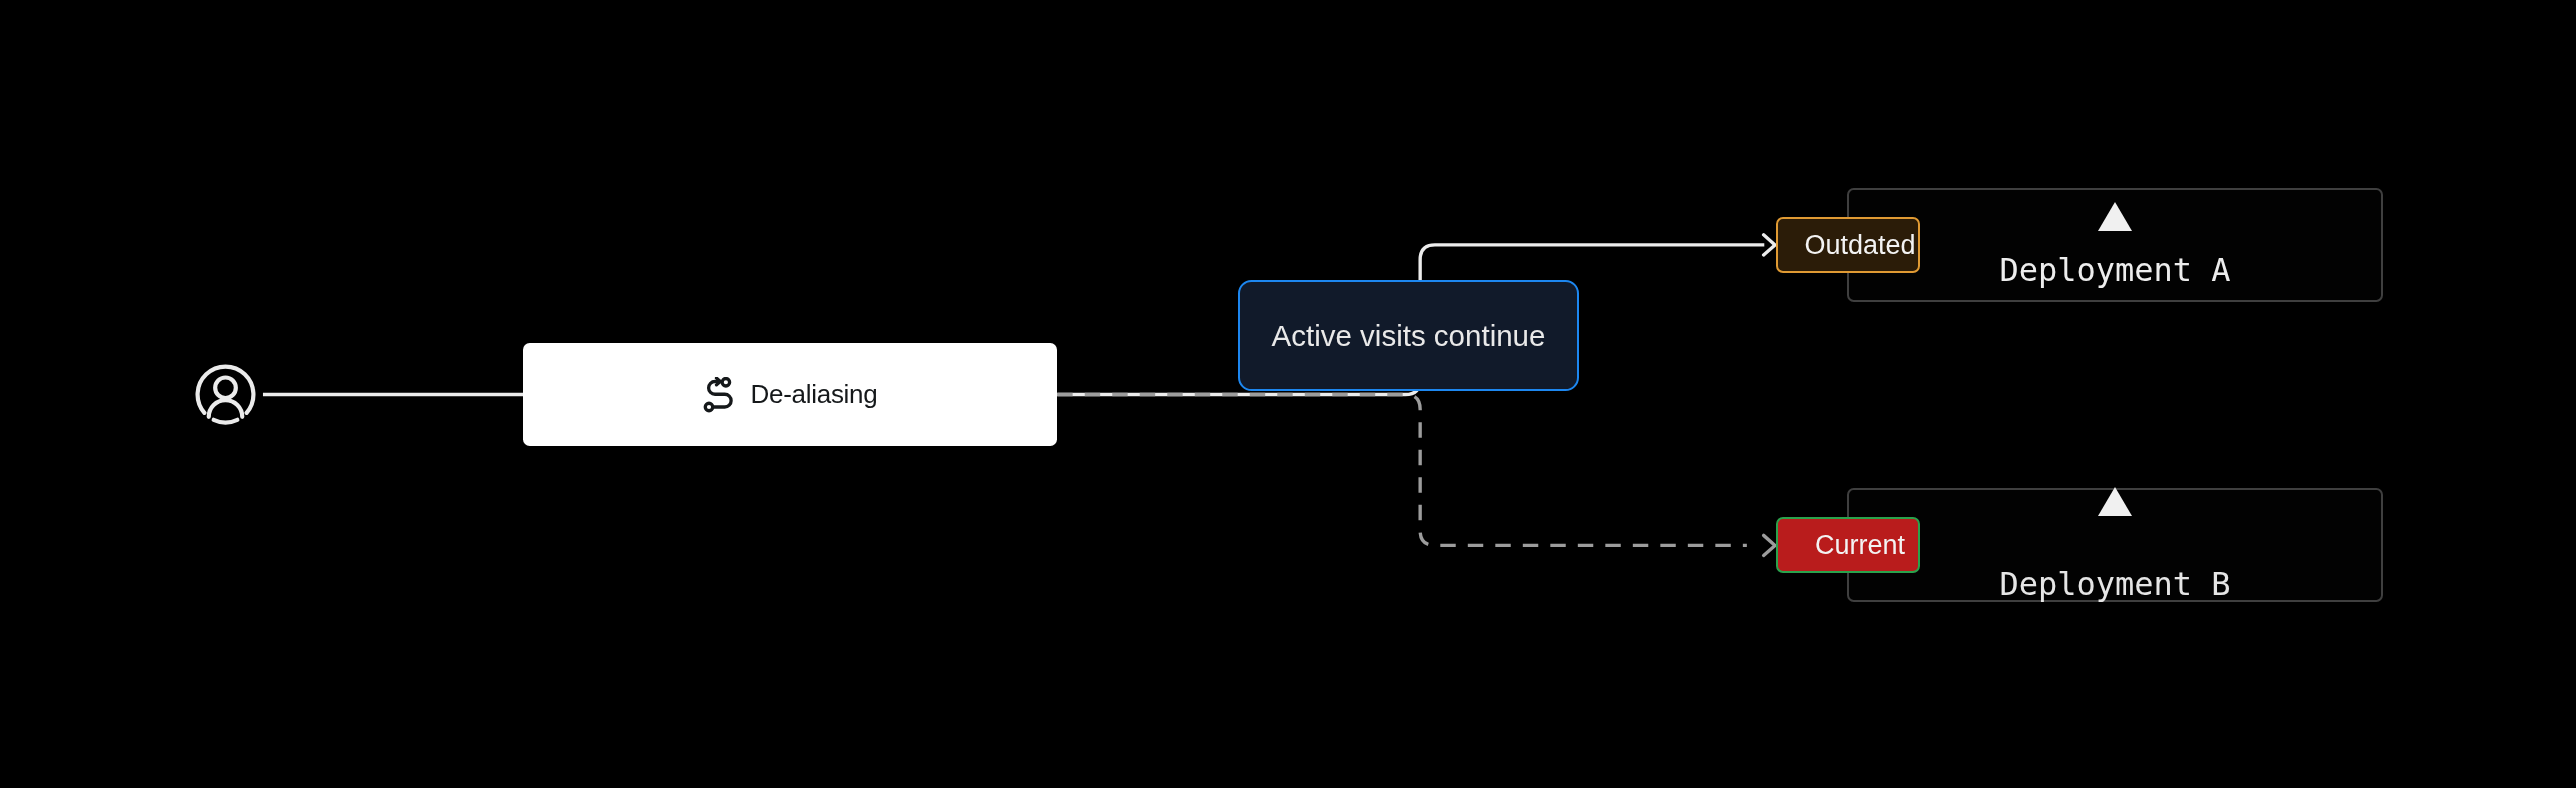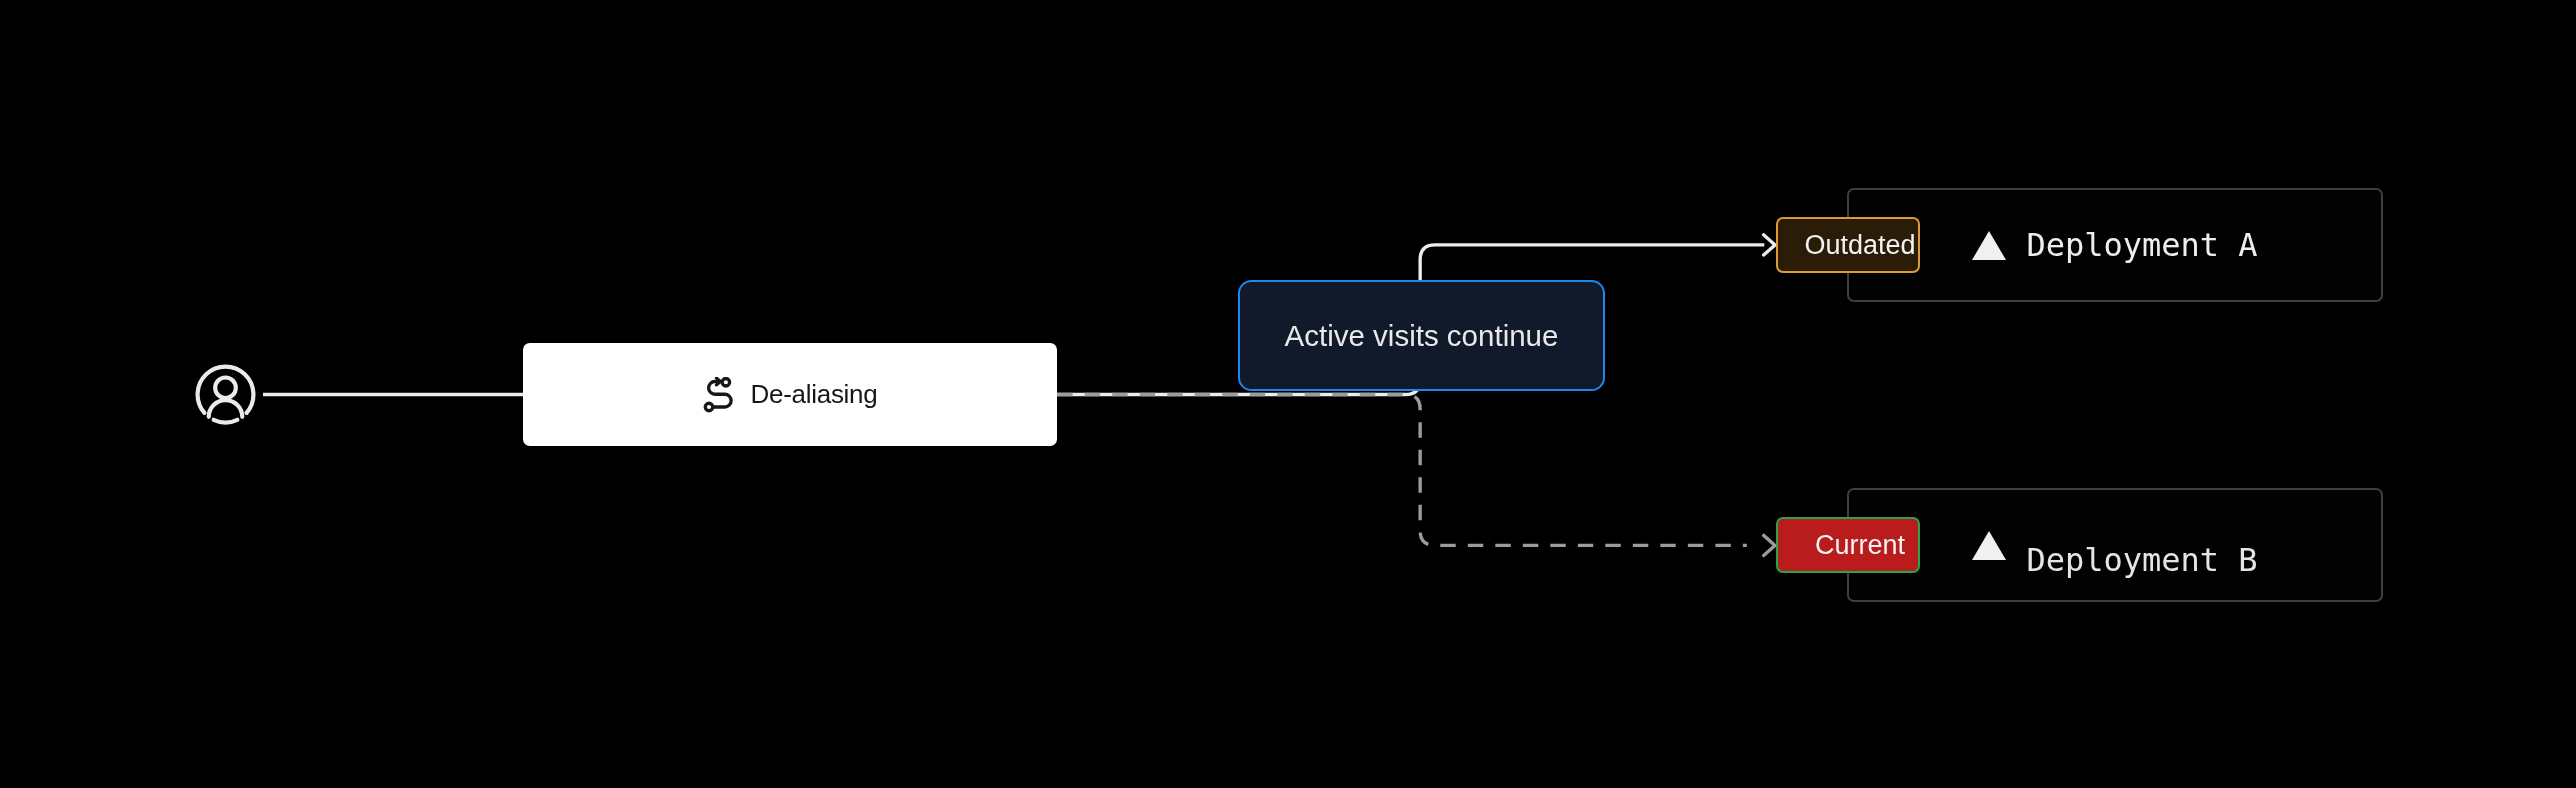--- a/index.html
+++ b/index.html
@@ -51,21 +51,21 @@
     font-weight: 500;
     letter-spacing: -0.3px;
     color: #15181a;
     white-space: nowrap;
   }
 
   .tooltip {
     position: absolute;
     left: 1238px;
     top: 280px;
-    width: 367px;
+    width: 341px;
     height: 111px;
     box-sizing: border-box;
     border: 2.7px solid #1d87f0;
     background: #111a2a;
     border-radius: 13.4px;
     display: flex;
     flex-direction: column;
     align-items: center;
     justify-content: center;
     z-index: 3;
@@ -83,20 +83,21 @@
     height: 114px;
     box-sizing: border-box;
     border: 2px solid #3f3f3f;
     border-radius: 6.7px;
     background: #020202;
     display: flex;
     align-items: center;
     justify-content: center;
     gap: 20px;
     z-index: 2;
+    flex-direction: column;
   }
   .deploy-a { top: 188px; }
   .deploy-b { top: 488px; }
   .deploy-label {
     font-family: "DejaVu Sans Mono", "Liberation Mono", monospace;
     font-size: 32px;
     color: #ededed;
     white-space: nowrap;
   }
   .triangle-icon {

